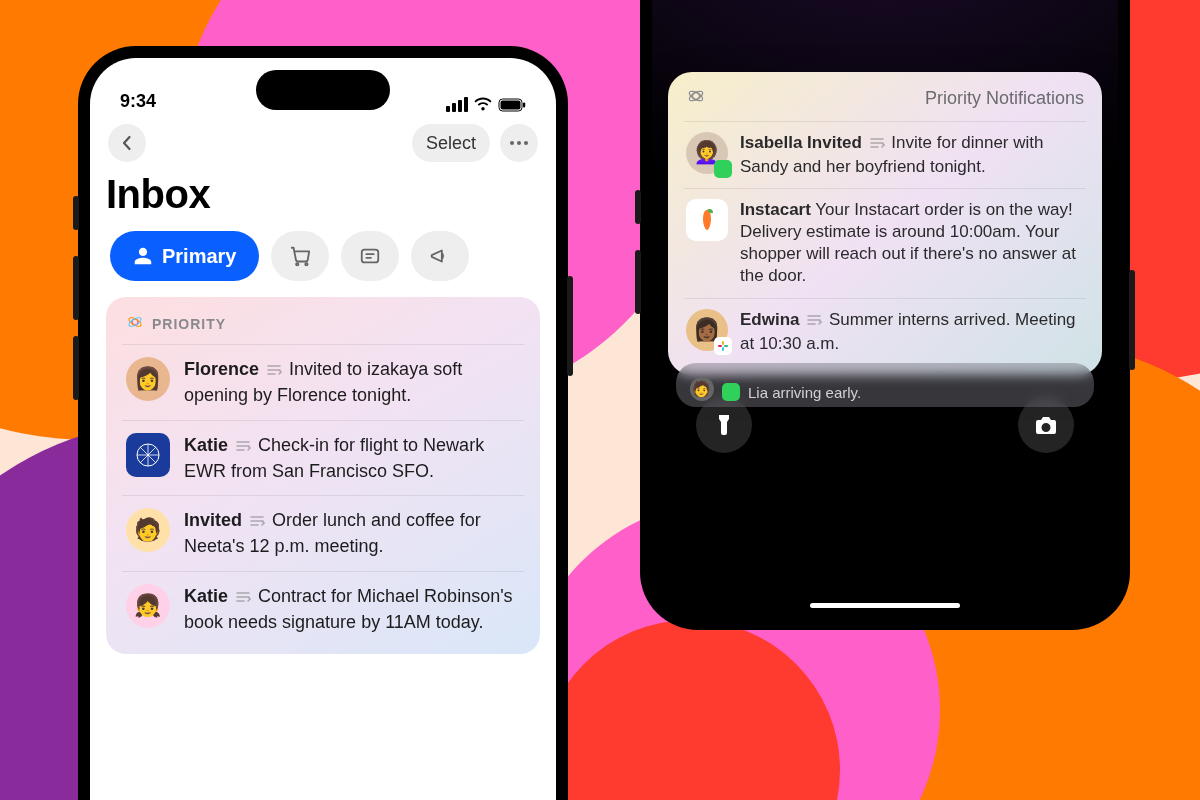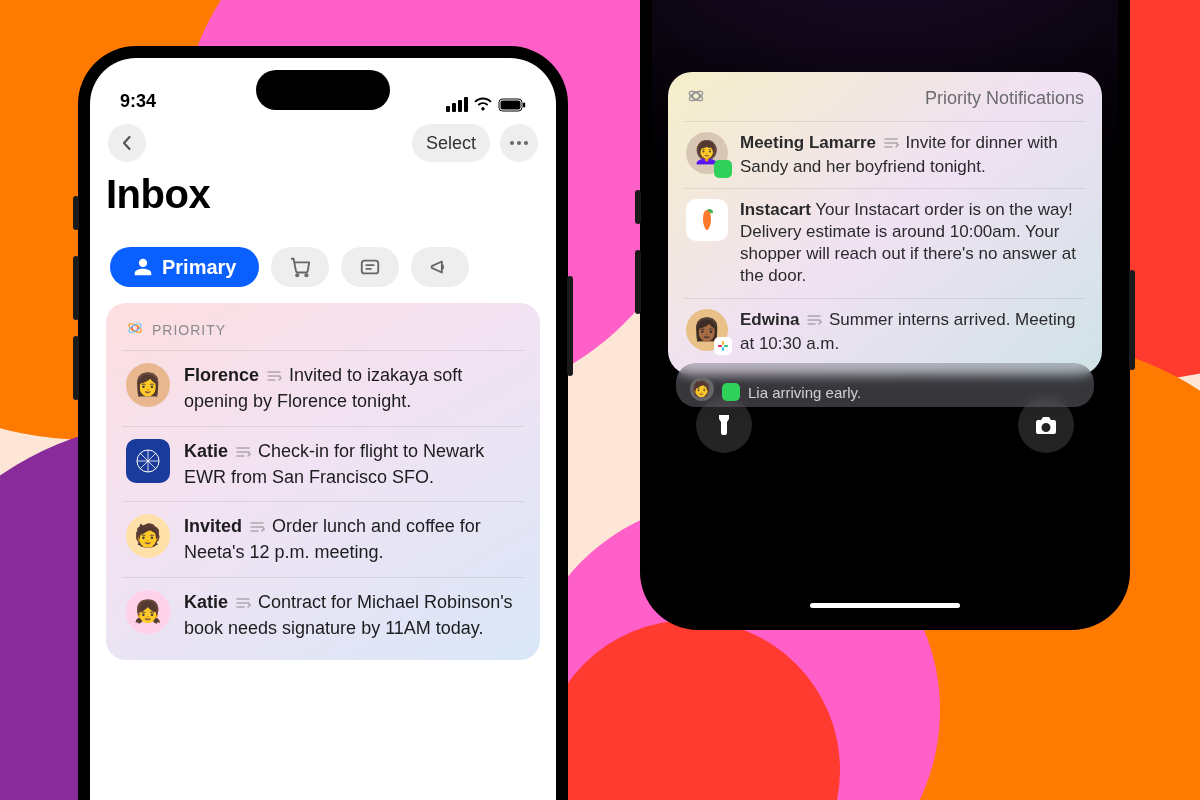--- a/index.html
+++ b/index.html
@@ -84,38 +84,38 @@
   .toprow .spacer { flex:1; }
 
   h1.title {
     font-size:40px; font-weight:800; letter-spacing:-0.5px;
     padding:4px 16px 14px;
   }
   .tabs {
     display:flex; gap:12px; padding:0 20px 16px;
   }
   .tab {
-    height:40px; border-radius:25px; background:#eee;
+    height:50px; border-radius:25px; background:#eee;
     display:flex; align-items:center; justify-content:center;
-    padding:0 18px; color:#5a5a5a;margin-top:16px;
+    padding:0 18px; color:#5a5a5a;
   }
   .tab svg { width:22px; height:22px; }
   .tab.primary {
     background:#0a60ff; color:#fff; gap:8px; font-size:20px; font-weight:600;
     padding:0 22px;
   }
   .tab.primary svg { fill:#fff; }
 
   .priority-card {
     margin:0 16px; border-radius:20px; padding:14px 16px 8px;
     background: linear-gradient(150deg,#fddfe0 0%, #f3e2f2 40%, #d9e7f8 100%);
   }
   .priority-head {
     display:flex; align-items:center; gap:8px;
-    color:#8a8a8e; font-size:14px; font-weight:400; letter-spacing:1px;
+    color:#8a8a8e; font-size:14px; font-weight:700; letter-spacing:1px;
     padding:2px 4px 10px;
   }
   .priority-head svg { width:18px; height:18px; }
   .pitem {
     display:flex; gap:14px; padding:12px 4px;
     border-top:1px solid rgba(0,0,0,0.08);
   }
   .pitem:first-of-type { border-top:none; }
   .av {
     width:44px; height:44px; border-radius:22px; flex:0 0 44px;
@@ -353,21 +353,21 @@
                   </g>
                 </svg>
             </span>
             <span>Priority Notifications</span>
           </div>
 
           <div class="nitem">
             <div class="nav" style="background:#d8c7b5">👩‍🦱
               <span class="corner" style="background:#2fd15a"></span>
             </div>
-            <div class="nbody"><b>Meeting Lamarre</b>
+            <div class="nbody"><b>Isabella Invited</b>
               <span class="summ-ic"><svg viewBox="0 0 16 14">
                     <path d="M2 3h12M2 7h12M2 11h7M13 11l2-2-2-2" fill="none" stroke="#777" stroke-width="1.6" stroke-linecap="round"></path>
                   </svg></span>
               <span>Invite for dinner with Sandy and her boyfriend tonight.</span>
             </div>
           </div>
 
           <div class="nitem">
             <div class="nav sq">
               <svg width="26" height="26" viewBox="0 0 26 26">

